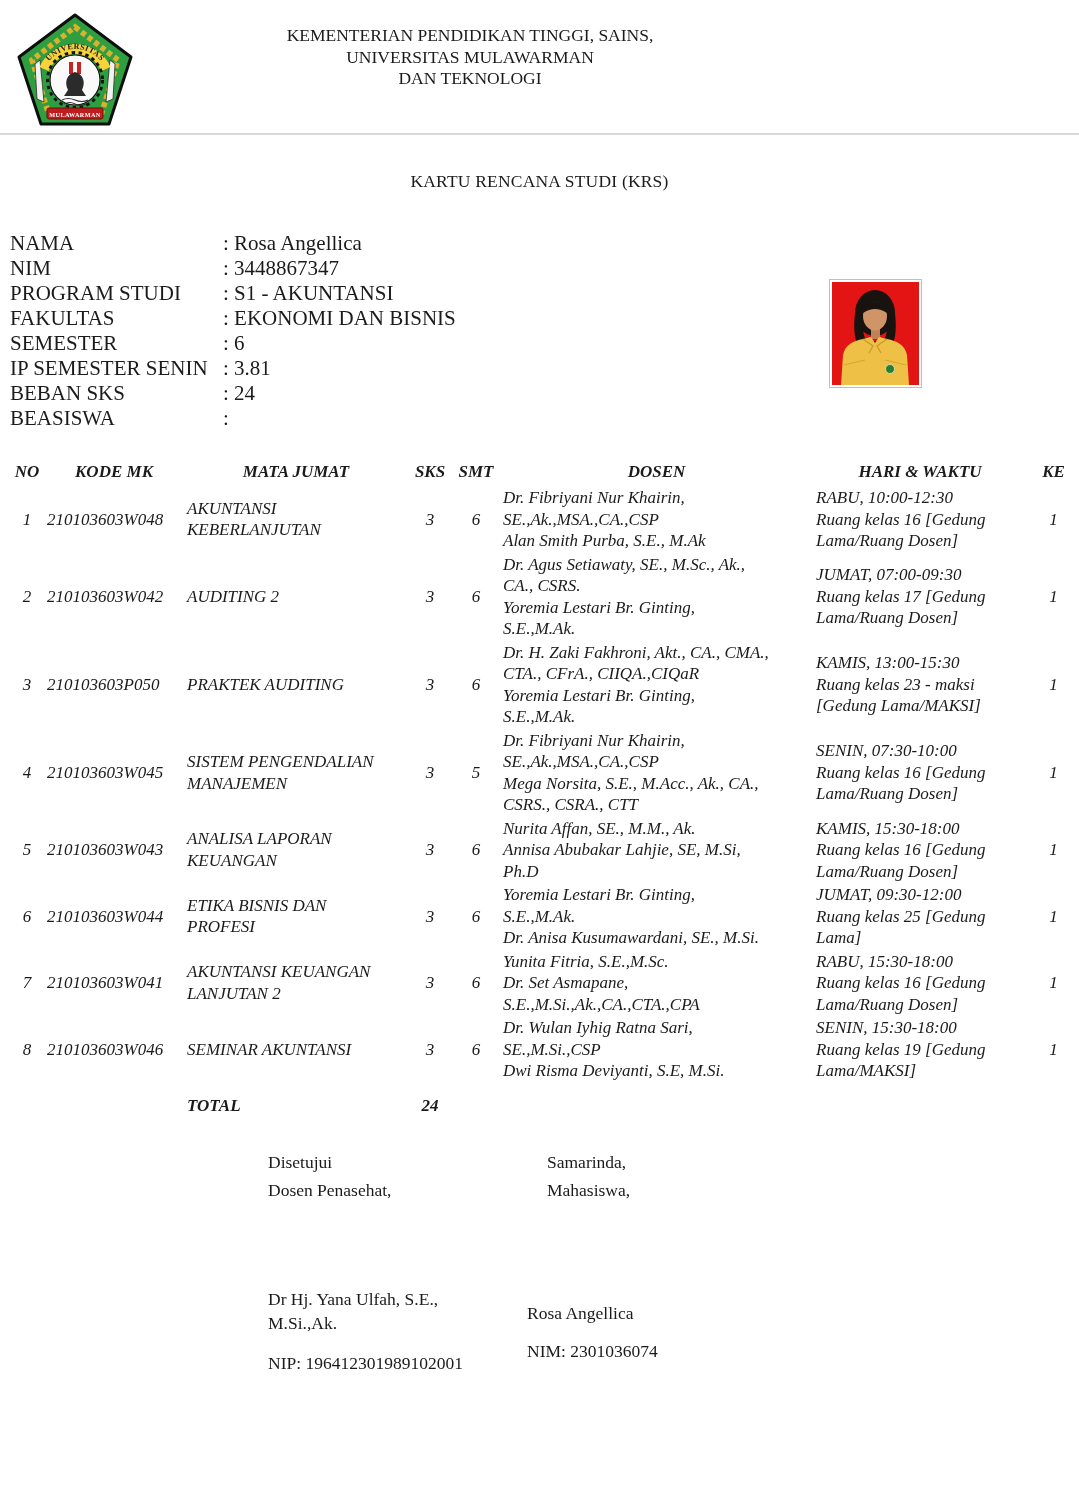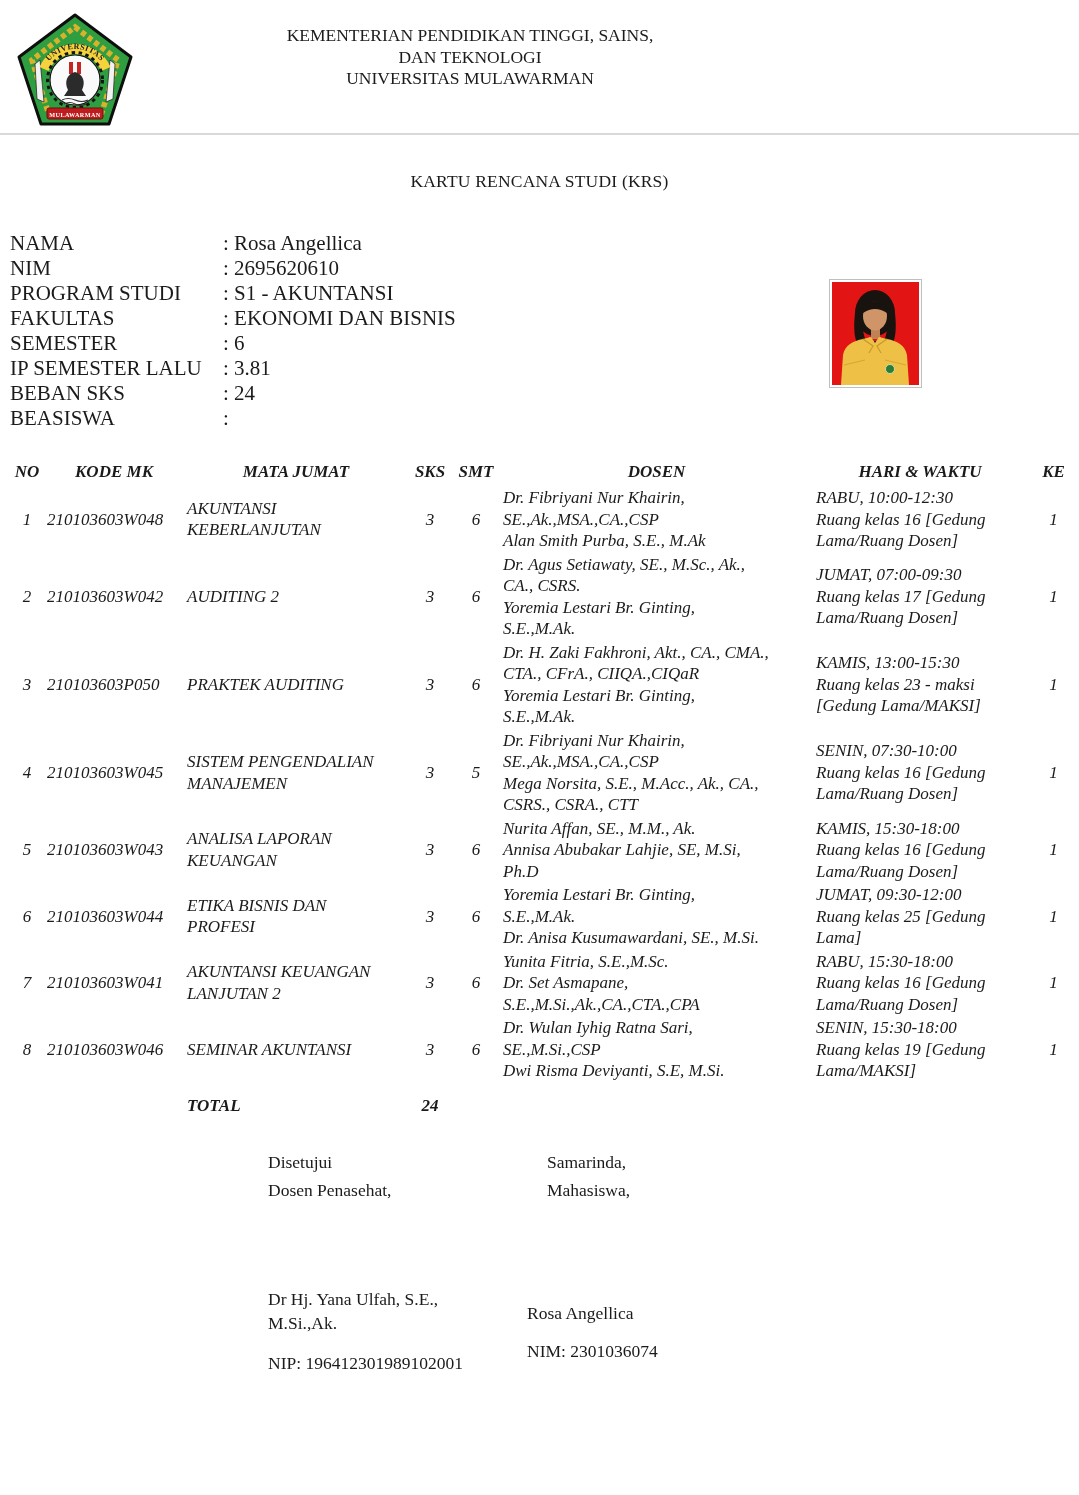--- a/index.html
+++ b/index.html
@@ -66,51 +66,51 @@
       <path d="M61,60 C53,62 50,70 54,78 L50,84 L72,84 L68,78 C72,70 69,62 61,60 Z" fill="#2b2b2b"></path>
       <path d="M48,88 Q54,85 61,88 T74,88" fill="none" stroke="#333333" stroke-width="1.2"></path>
       <path d="M50,92 Q56,89 61,92 T72,92" fill="none" stroke="#333333" stroke-width="1.2"></path>
       <rect x="33" y="96" width="56" height="11" rx="2" fill="#bf1d1d" stroke="#6f0f0f"></rect>
       <text x="61" y="104.5" font-size="6.2" font-weight="bold" fill="#ffffff" text-anchor="middle" letter-spacing="0.4">MULAWARMAN</text>
     </svg>
   </div>
 
   <div class="letterhead-text">
     <div>KEMENTERIAN PENDIDIKAN TINGGI, SAINS,</div>
+    <div>UNIVERSITAS MULAWARMAN</div>
     <div>DAN TEKNOLOGI</div>
-    <div>UNIVERSITAS MULAWARMAN</div>
   </div>
 
   <div class="divider"></div>
 
   <div class="doc-title">KARTU RENCANA STUDI (KRS)</div>
 
   <div class="student-info">
       <div class="info-row">
         <span class="info-label">NAMA</span>
         <span class="info-value">: Rosa Angellica</span>
       </div>
       <div class="info-row">
         <span class="info-label">NIM</span>
-        <span class="info-value">: 2695620610</span>
+        <span class="info-value">: 3448867347</span>
       </div>
       <div class="info-row">
         <span class="info-label">PROGRAM STUDI</span>
         <span class="info-value">: S1 - AKUNTANSI</span>
       </div>
       <div class="info-row">
         <span class="info-label">FAKULTAS</span>
         <span class="info-value">: EKONOMI DAN BISNIS</span>
       </div>
       <div class="info-row">
         <span class="info-label">SEMESTER</span>
         <span class="info-value">: 6</span>
       </div>
       <div class="info-row">
-        <span class="info-label">IP SEMESTER LALU</span>
+        <span class="info-label">IP SEMESTER SENIN</span>
         <span class="info-value">: 3.81</span>
       </div>
       <div class="info-row">
         <span class="info-label">BEBAN SKS</span>
         <span class="info-value">: 24</span>
       </div>
       <div class="info-row">
         <span class="info-label">BEASISWA</span>
         <span class="info-value">: </span>
       </div>

